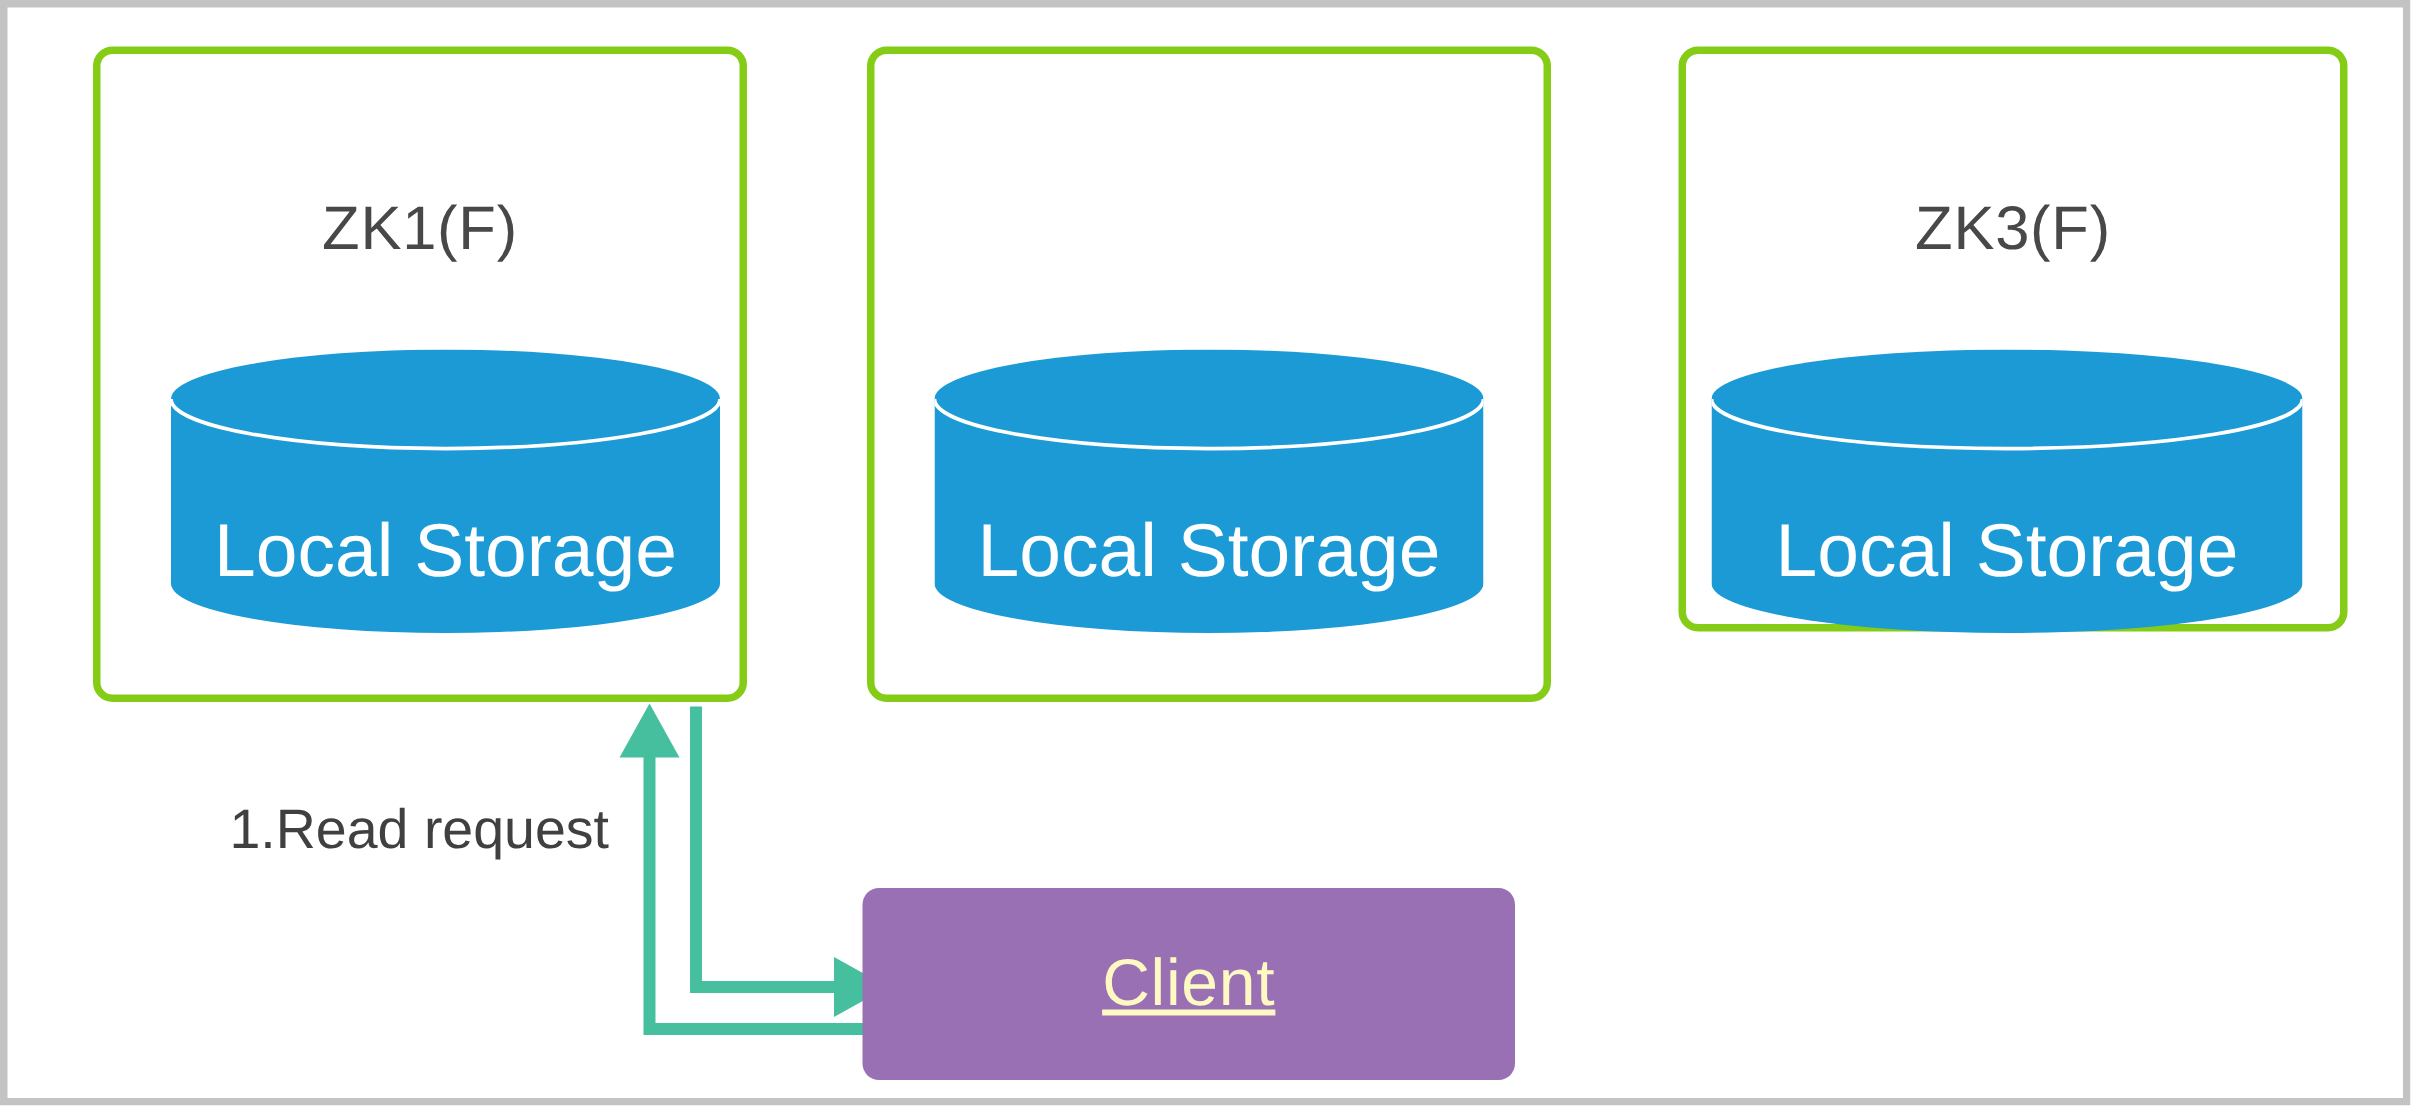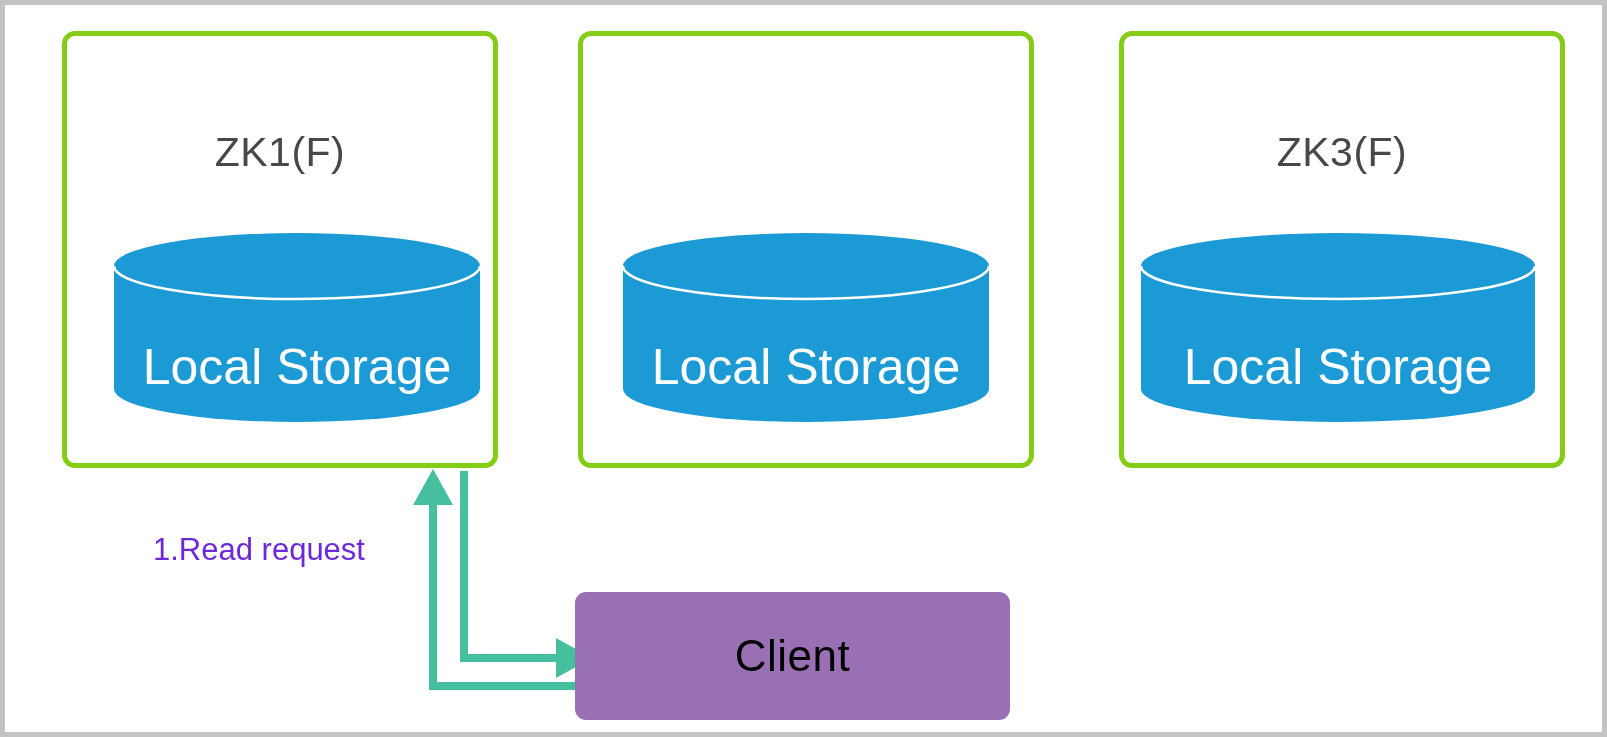--- a/index.html
+++ b/index.html
@@ -57,29 +57,30 @@
   .client-box {
     position: absolute;
     box-sizing: border-box;
     background: #9970b4;
     border-radius: 11px;
     display: flex;
     align-items: center;
     justify-content: center;
   }
   .client-label {
-    color: #000000;
+    color: #fef9c3;
     font-size: 44px;
     letter-spacing: 0.5px;
+    text-decoration: underline;
   }
   
   .arrow-label {
     position: absolute;
-    color: #6d28d9;
-    font-size: 31px;
+    color: #404040;
+    font-size: 37px;
     white-space: nowrap;
   }
   
   #arrows {
     position: absolute;
     left: 0;
     top: 0;
     width: 1607px;
     height: 737px;
     pointer-events: none;
@@ -106,21 +107,21 @@
     <div class="cylinder" style="left:40px; top:197px; width:366px; height:189px;">
       <svg class="cyl-svg" viewBox="0 0 366 189" width="366" height="189">
         <path d="M0,33 L0,156 A183,33 0 0 0 366,156 L366,33 Z" fill="#1b9ad6"></path>
         <ellipse cx="183" cy="33" rx="183" ry="33" fill="#1b9ad6"></ellipse>
         <path d="M0,33 A183,33 0 0 0 366,33" fill="none" stroke="#ffffff" stroke-width="2.5"></path>
       </svg>
       <div class="cyl-label" style="top:105px;">Local Storage</div>
     </div>
   </div>
 
-  <div class="zk-box" id="zk3-box" style="left:1114px; top:26px; width:446px; height:437px;">
+  <div class="zk-box" id="zk3-box" style="left:1114px; top:26px; width:446px; height:390px;">
     <div class="zk-title" style="top:93px;">ZK3(F)</div>
     <div class="cylinder" style="left:17px; top:197px; width:394px; height:189px;">
         <svg class="cyl-svg" viewBox="0 0 394 189" width="394" height="189">
           <path d="M0,33 L0,156 A197,33 0 0 0 394,156 L394,33 Z" fill="#1b9ad6"></path>
           <ellipse cx="197" cy="33" rx="197" ry="33" fill="#1b9ad6"></ellipse>
           <path d="M0,33 A197,33 0 0 0 394,33" fill="none" stroke="#ffffff" stroke-width="2.5"></path>
         </svg>
       <div class="cyl-label" style="top:105px;">Local Storage</div>
     </div>
   </div>

